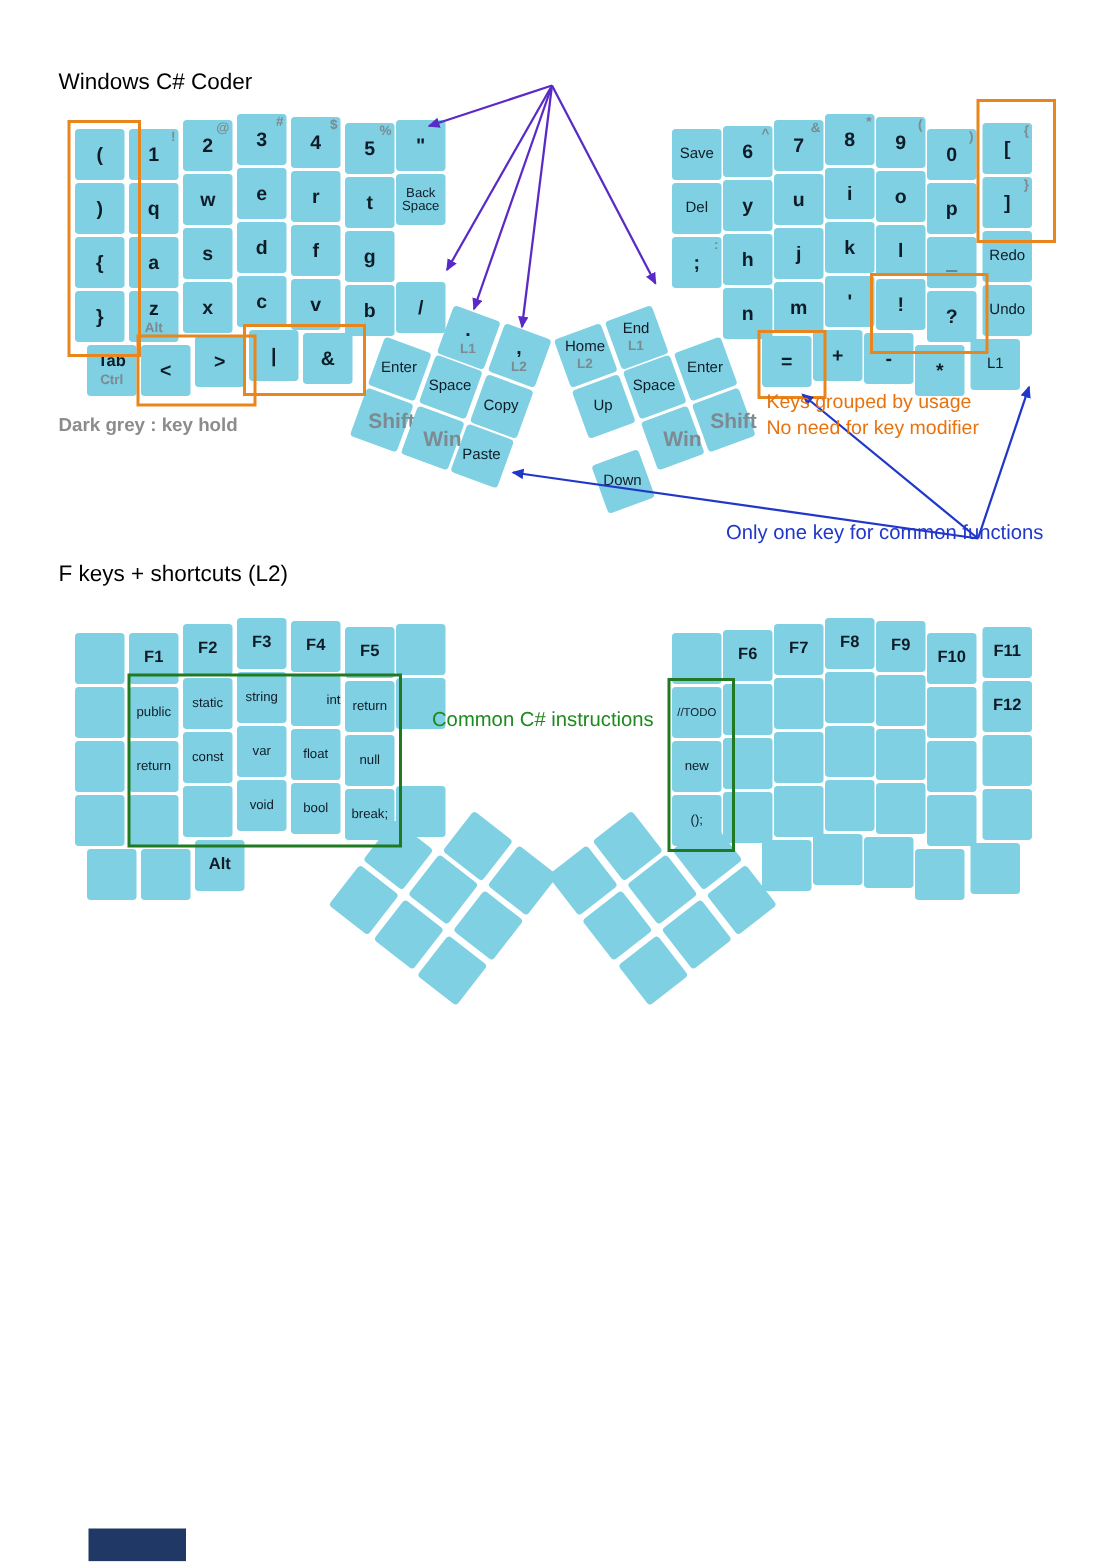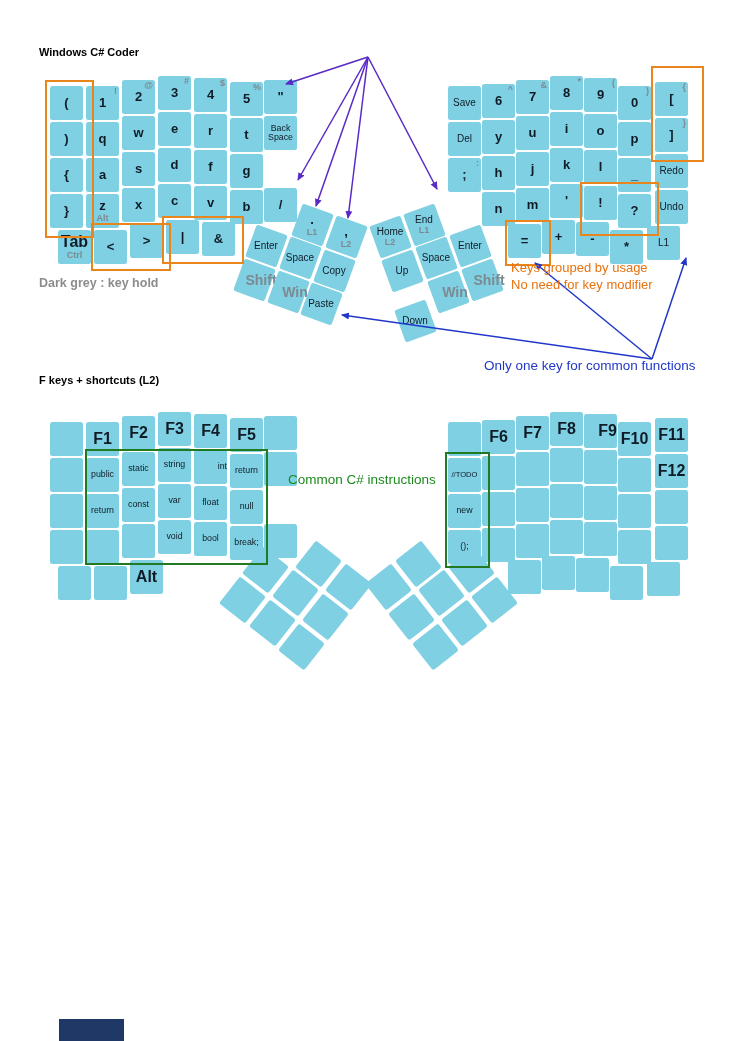--- a/index.html
+++ b/index.html
@@ -10,38 +10,38 @@
   .key{position:absolute;width:33px;height:34px;display:flex;flex-direction:column;
        align-items:center;justify-content:center;z-index:1;}
   .key .bg{position:absolute;inset:0;background:var(--key,#7ed0e2);border-radius:2.5px;}
   .key .sup{position:absolute;top:0;right:2px;font-size:9px;font-weight:700;
             color:var(--grey-label,#7d8a91);z-index:2;line-height:11px;}
   .key .lbl{position:relative;z-index:2;color:var(--key-text,#0f1c28);line-height:1.05;text-align:center;}
   .key .subb{position:relative;z-index:2;font-size:9px;font-weight:700;
              color:var(--grey-label,#7d8a91);line-height:10px;}
   .c-sym{font-size:13px;font-weight:700;}
   .c-sm{font-size:10px;font-weight:400;}
-  .c-fk{font-size:16px;font-weight:700;}
+  .c-fk{font-size:11px;font-weight:700;}
   .c-wd{font-size:8.8px;font-weight:400;}
   .c-xs{font-size:7.6px;font-weight:400;}
   .key .lbl.c-gy{font-size:14px;font-weight:700;color:var(--grey-label,#7d8a91);margin-left:14px;}
   
   .box{position:absolute;border:2px solid #e8851c;z-index:3;background:transparent;}
   
   #arrows{position:absolute;left:0;top:0;z-index:4;pointer-events:none;}
   
   .txt{position:absolute;z-index:5;white-space:nowrap;color:#000;}
-  .title{font-size:11px;font-weight:700;}
+  .title{font-size:15px;font-weight:400;}
   #title1{left:39px;top:46px;}
   #title2{left:39px;top:374px;}
   #annot-easy{left:249px;top:33px;font-size:13.5px;color:var(--purple,#5a2ac6);}
   #note-keyhold{left:39px;top:276px;font-size:12.5px;font-weight:700;color:var(--grey-note,#8c8c8c);}
   #annot-grouped1{left:511px;top:260px;font-size:13px;color:var(--orange-text,#e8720e);}
   #annot-grouped2{left:511px;top:277px;font-size:13px;color:var(--orange-text,#e8720e);}
-  #annot-onekey{left:484px;top:358px;font-size:13.5px;color:var(--blue,#2137c9);}
+  #annot-onekey{left:484px;top:347px;font-size:13.5px;color:var(--blue,#2137c9);}
   #annot-csharp{left:288px;top:472px;font-size:13.5px;color:var(--green-text,#1e8a1e);}
   #footer-bar{position:absolute;left:59px;top:1019px;width:65px;height:22px;
               background:var(--navy,#1f3865);z-index:1;}
 </style>
 </head>
 <body>
 
 <div class="page">
 
   <div id="kb">
@@ -433,21 +433,21 @@
         <span class="lbl c-fk">F6</span>
       </div>
       <div class="key" style="left: 516px; top: 416px;">
         <span class="bg"></span>
         <span class="lbl c-fk">F7</span>
       </div>
       <div class="key" style="left: 550px; top: 412px;">
         <span class="bg"></span>
         <span class="lbl c-fk">F8</span>
       </div>
-      <div class="key" style="left: 584px; top: 414px; align-items: flex-end;">
+      <div class="key" style="left: 584px; top: 414px;">
         <span class="bg"></span>
         <span class="lbl c-fk">F9</span>
       </div>
       <div class="key" style="left: 618px; top: 422px;">
         <span class="bg"></span>
         <span class="lbl c-fk">F10</span>
       </div>
       <div class="key" style="left: 655px; top: 418px;">
         <span class="bg"></span>
         <span class="lbl c-fk">F11</span>

